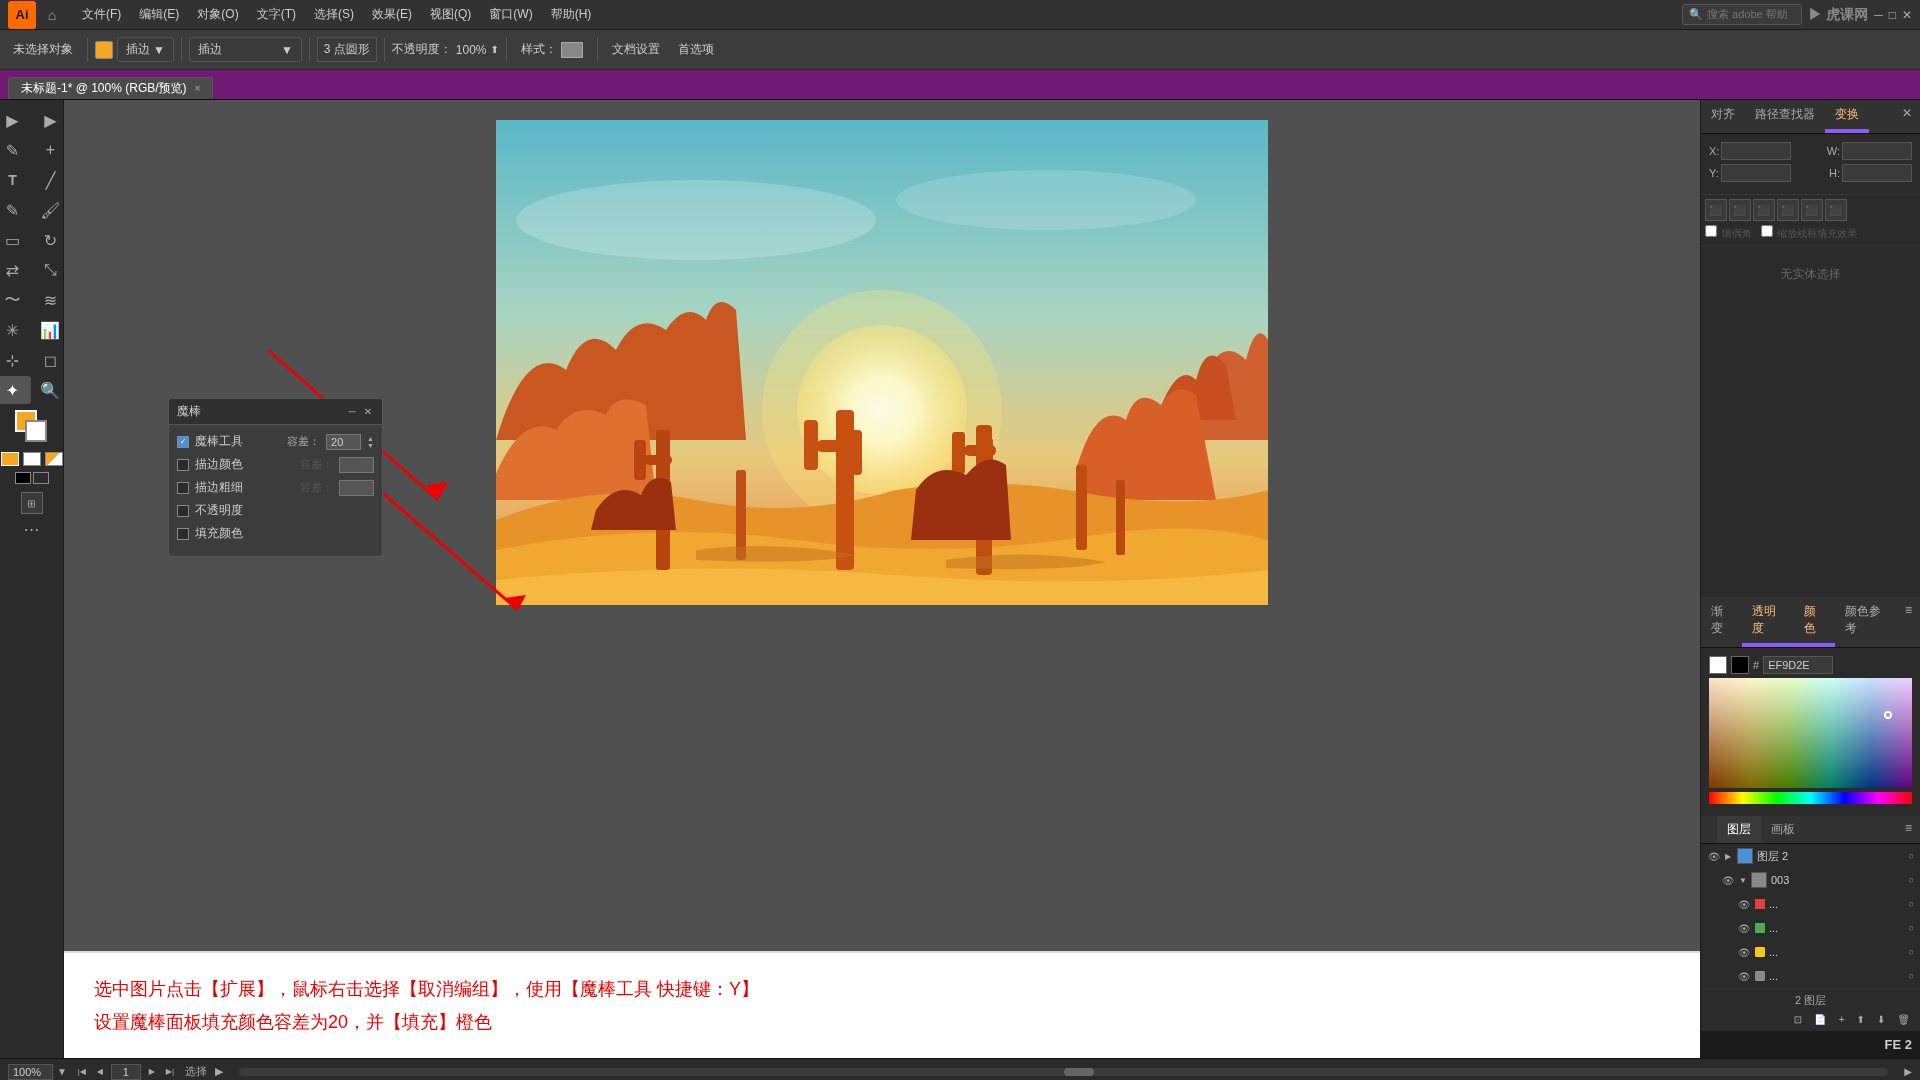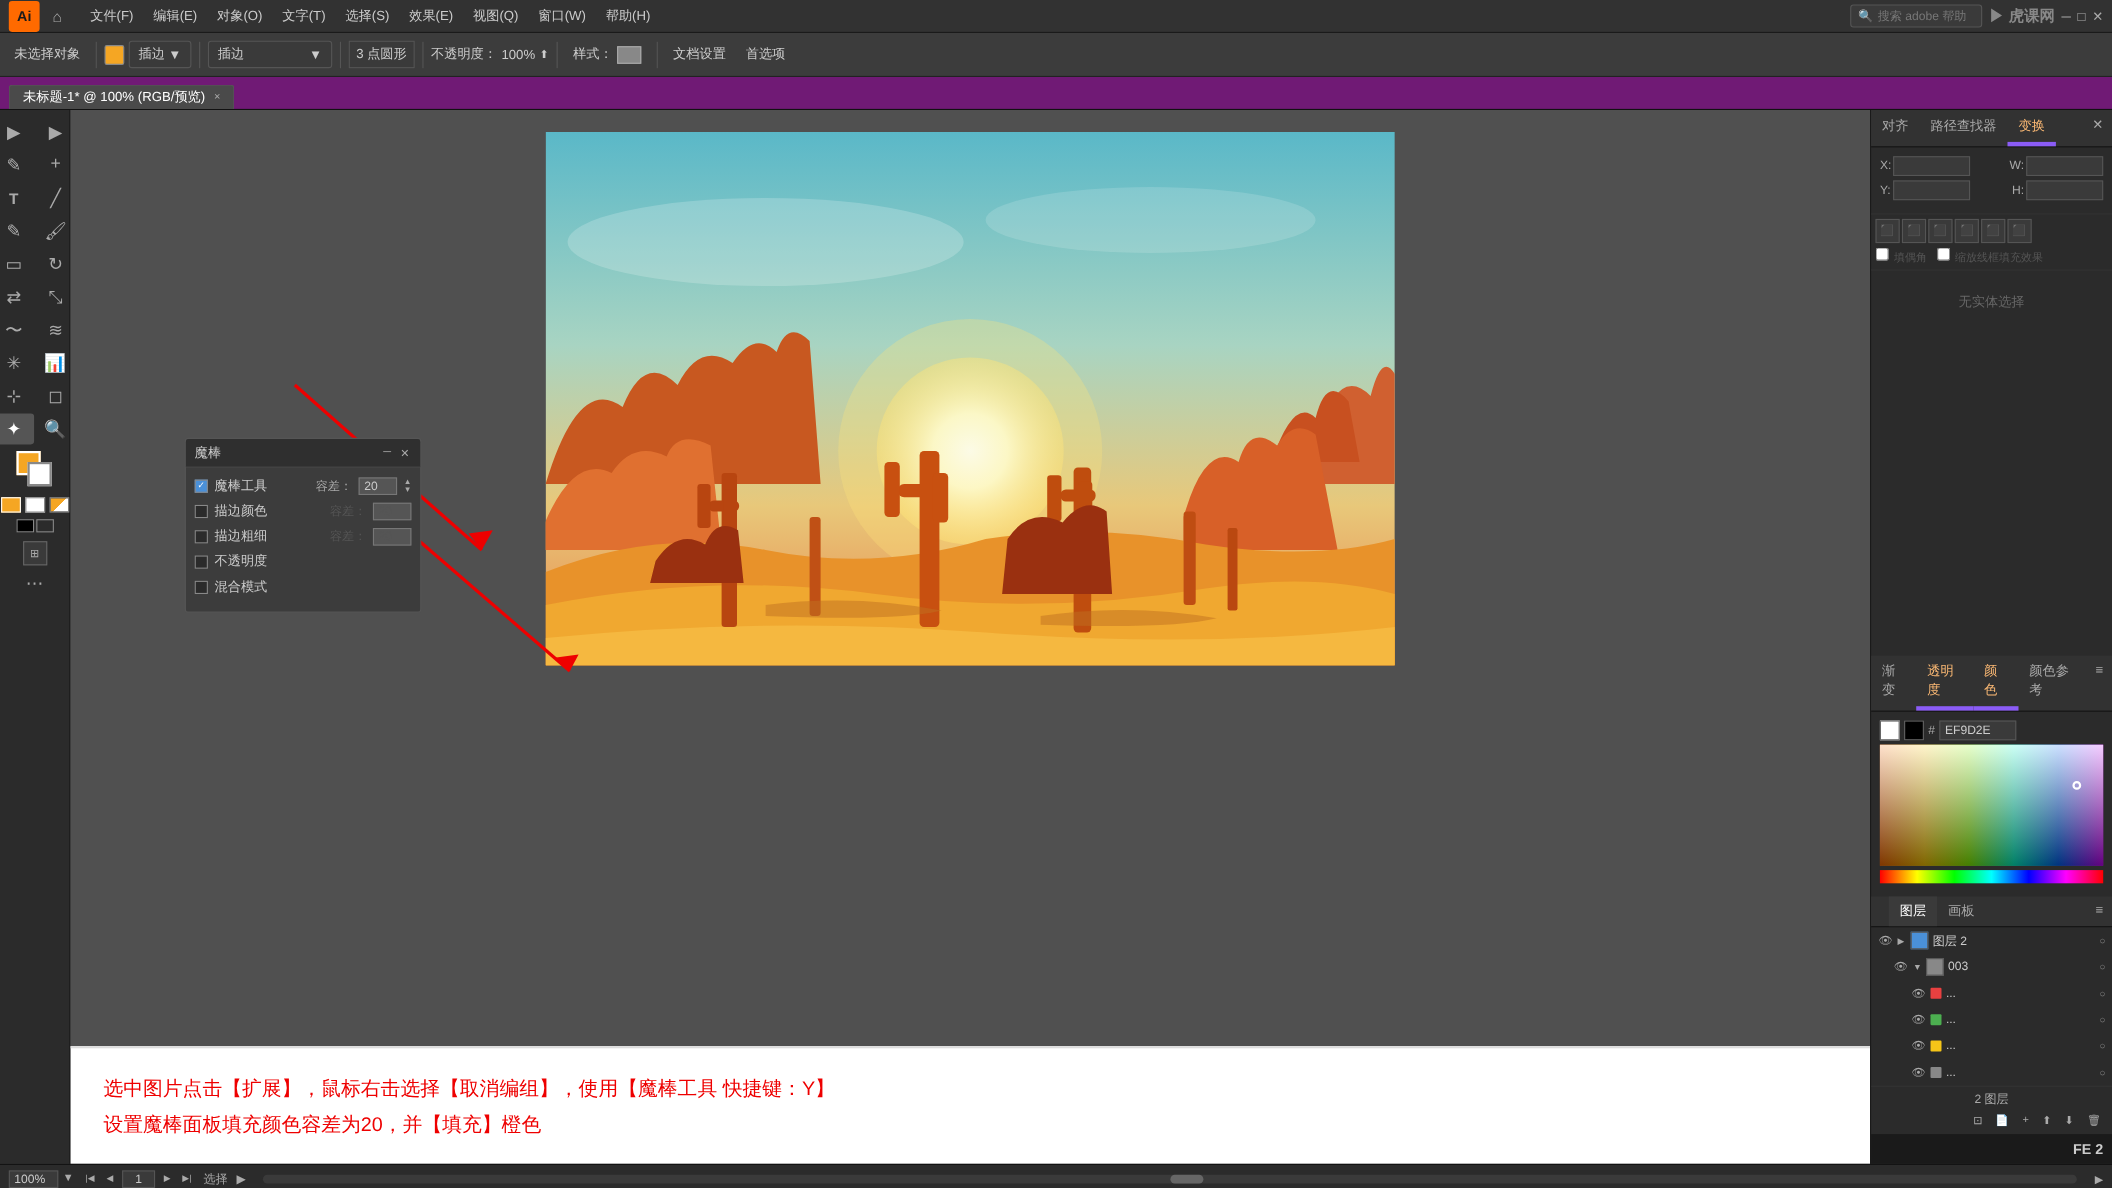--- a/index.html
+++ b/index.html
@@ -786,21 +786,21 @@
             <input class="tolerance-value" type="text" style="color: rgb(85, 85, 85);" value="20" disabled="">
           </div>
 
           <div class="wand-option-row">
             <div class="wand-checkbox"></div>
             <span class="wand-label">不透明度</span>
           </div>
 
           <div class="wand-option-row">
             <div class="wand-checkbox"></div>
-            <span class="wand-label">混合模式</span>
+            <span class="wand-label">填充颜色</span>
           </div>
         </div>
       </div>
 
       <svg id="artwork-canvas" viewBox="0 0 772 485" xmlns="http://www.w3.org/2000/svg">
 
         <defs>
           <linearGradient id="skyGrad" x1="0" y1="0" x2="0" y2="1">
             <stop offset="0%" stop-color="#5ab8c8"></stop>
             <stop offset="40%" stop-color="#a8d4c2"></stop>

